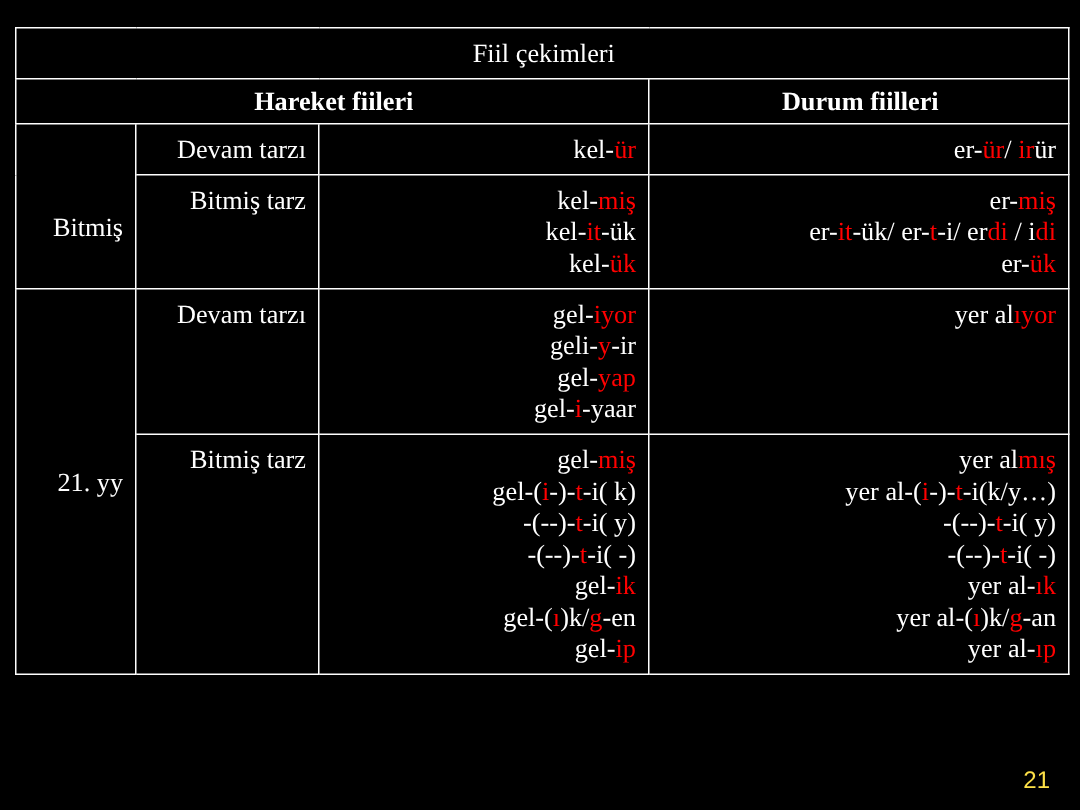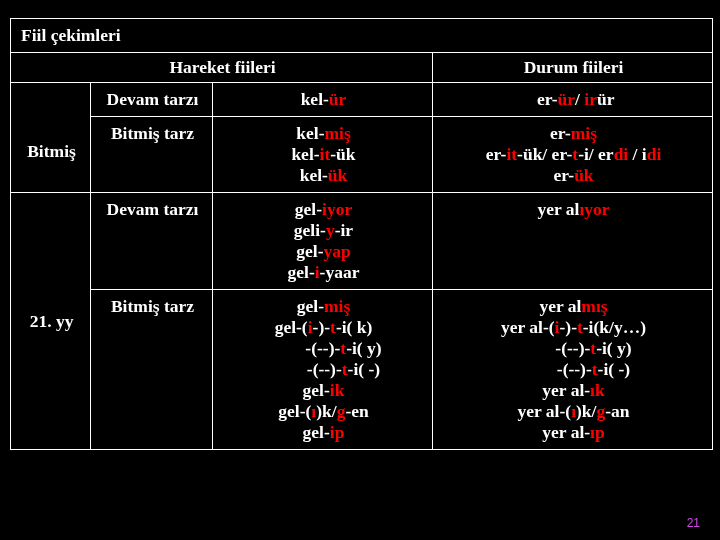--- a/index.html
+++ b/index.html
@@ -22,46 +22,46 @@
   }
   table {
     border-collapse: collapse;
     width: 100%;
     table-layout: fixed;
   }
   th, td {
     border: 1.5px solid #fff;
     padding: 6px 8px 6px 10px;
     vertical-align: top;
-    text-align: center;
-    font-weight: bold;
+    text-align: right;
+    font-weight: normal;
   }
   th.header-top {
-    text-align: left;
-    font-weight: bold;
+    text-align: center;
+    font-weight: normal;
     padding-top: 6px;
     padding-bottom: 6px;
   }
   th.header-sub {
     text-align: center;
     font-weight: bold;
     padding-top: 4px;
     padding-bottom: 4px;
   }
   col.c0 { width: 80px; }
   col.c1 { width: 122px; }
   col.c2 { width: 220px; }
   col.c3 { width: 280px; }
   .red { color: #ff0000; }
   .pageno {
     position: absolute;
     right: 20px;
     bottom: 10px;
-    color: #d946ef;
-    font-size: 12px;
+    color: #fde047;
+    font-size: 16px;
     font-family: Arial, sans-serif;
     margin-left: 30px;
   }
   .cell-line { display: block; }
   .indent1 { padding-left: 40px; }
   .nowrap { white-space: nowrap; }
 </style>
 </head>
 <body>
 
@@ -75,21 +75,21 @@
         <col class="c3">
   </colgroup>
 
   <tbody>
         <tr>
     <th class="header-top" colspan="4">Fiil çekimleri</th>
   </tr>
 
   <tr>
     <th class="header-sub" colspan="3">Hareket fiileri</th>
-    <th class="header-sub">Durum fiileri</th>
+    <th class="header-sub">Durum fiilleri</th>
   </tr>
 
   <tr>
     <td rowspan="2" style="vertical-align: bottom; padding-bottom:30px;">Bitmiş</td>
     <td>Devam tarzı</td>
     <td>
       <span>kel-</span><span class="red">ür</span>
     </td>
     <td>
       &nbsp;<span>er-</span><span class="red">ür</span><span>/ </span><span class="red">ir</span><span>ür</span>

